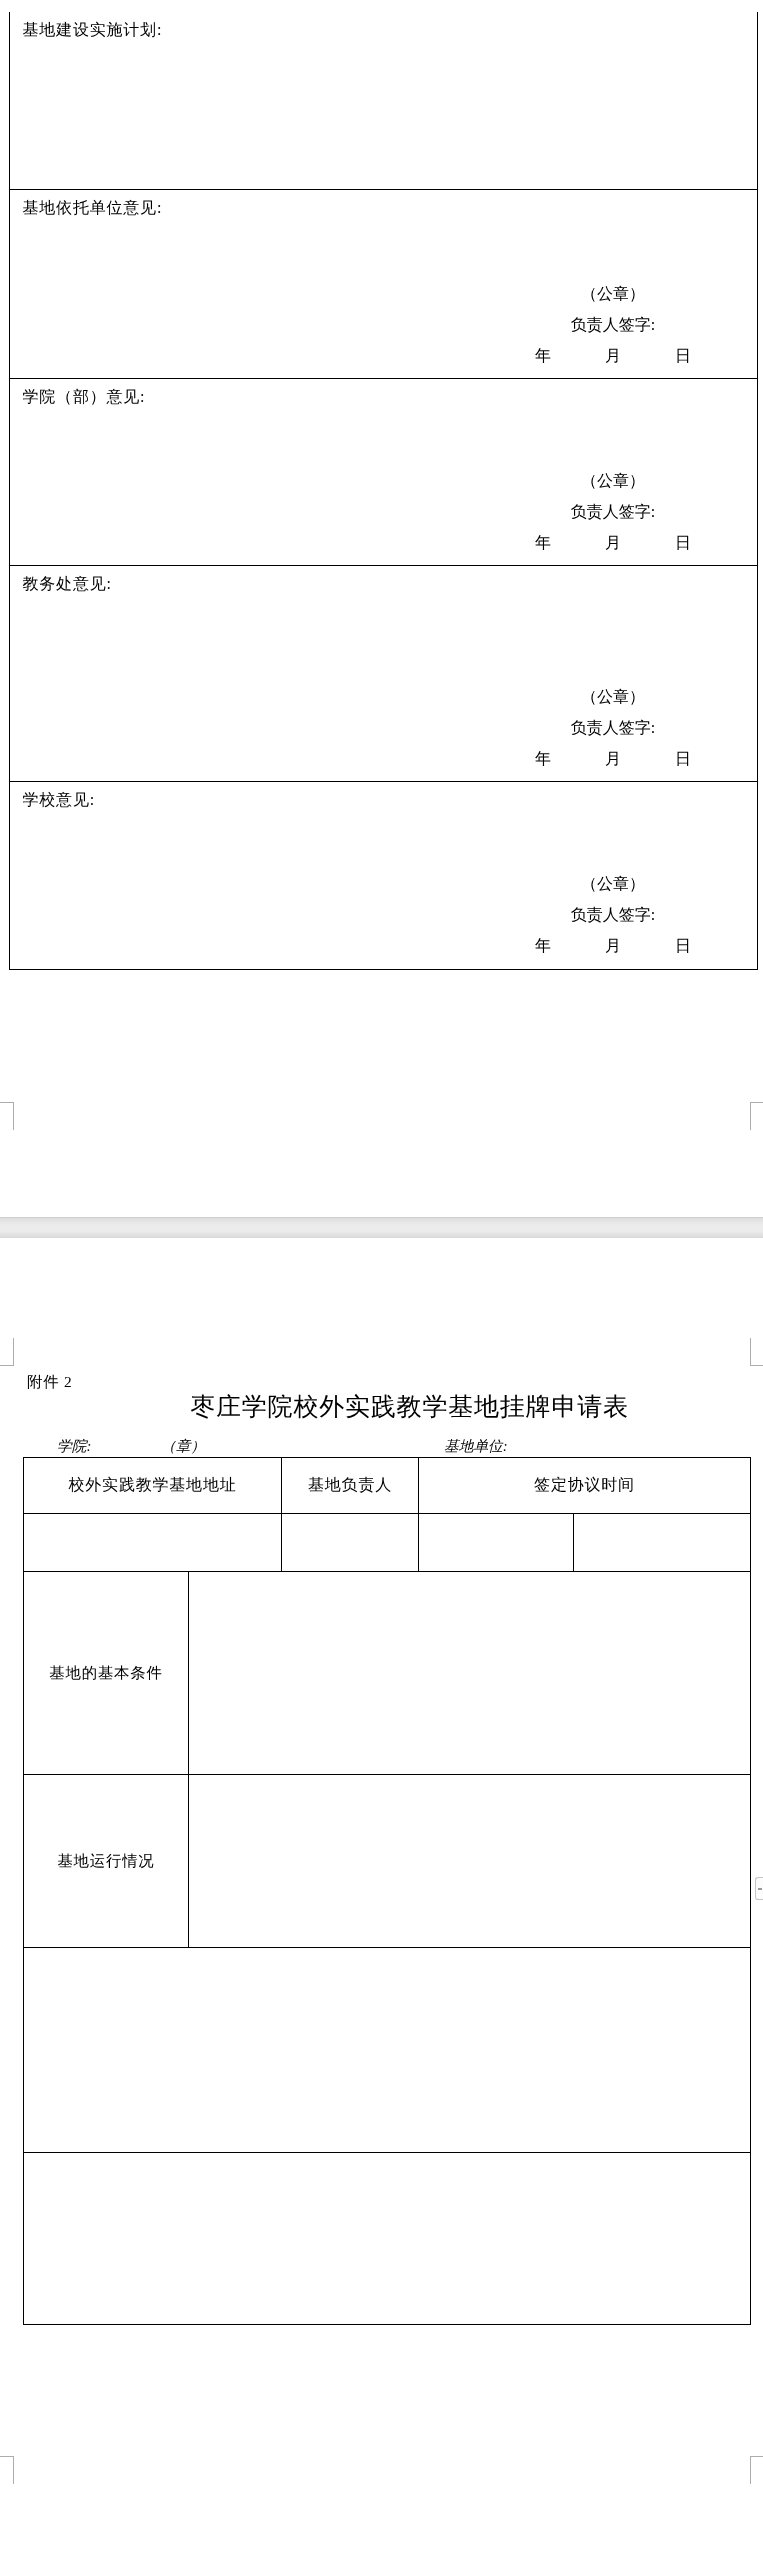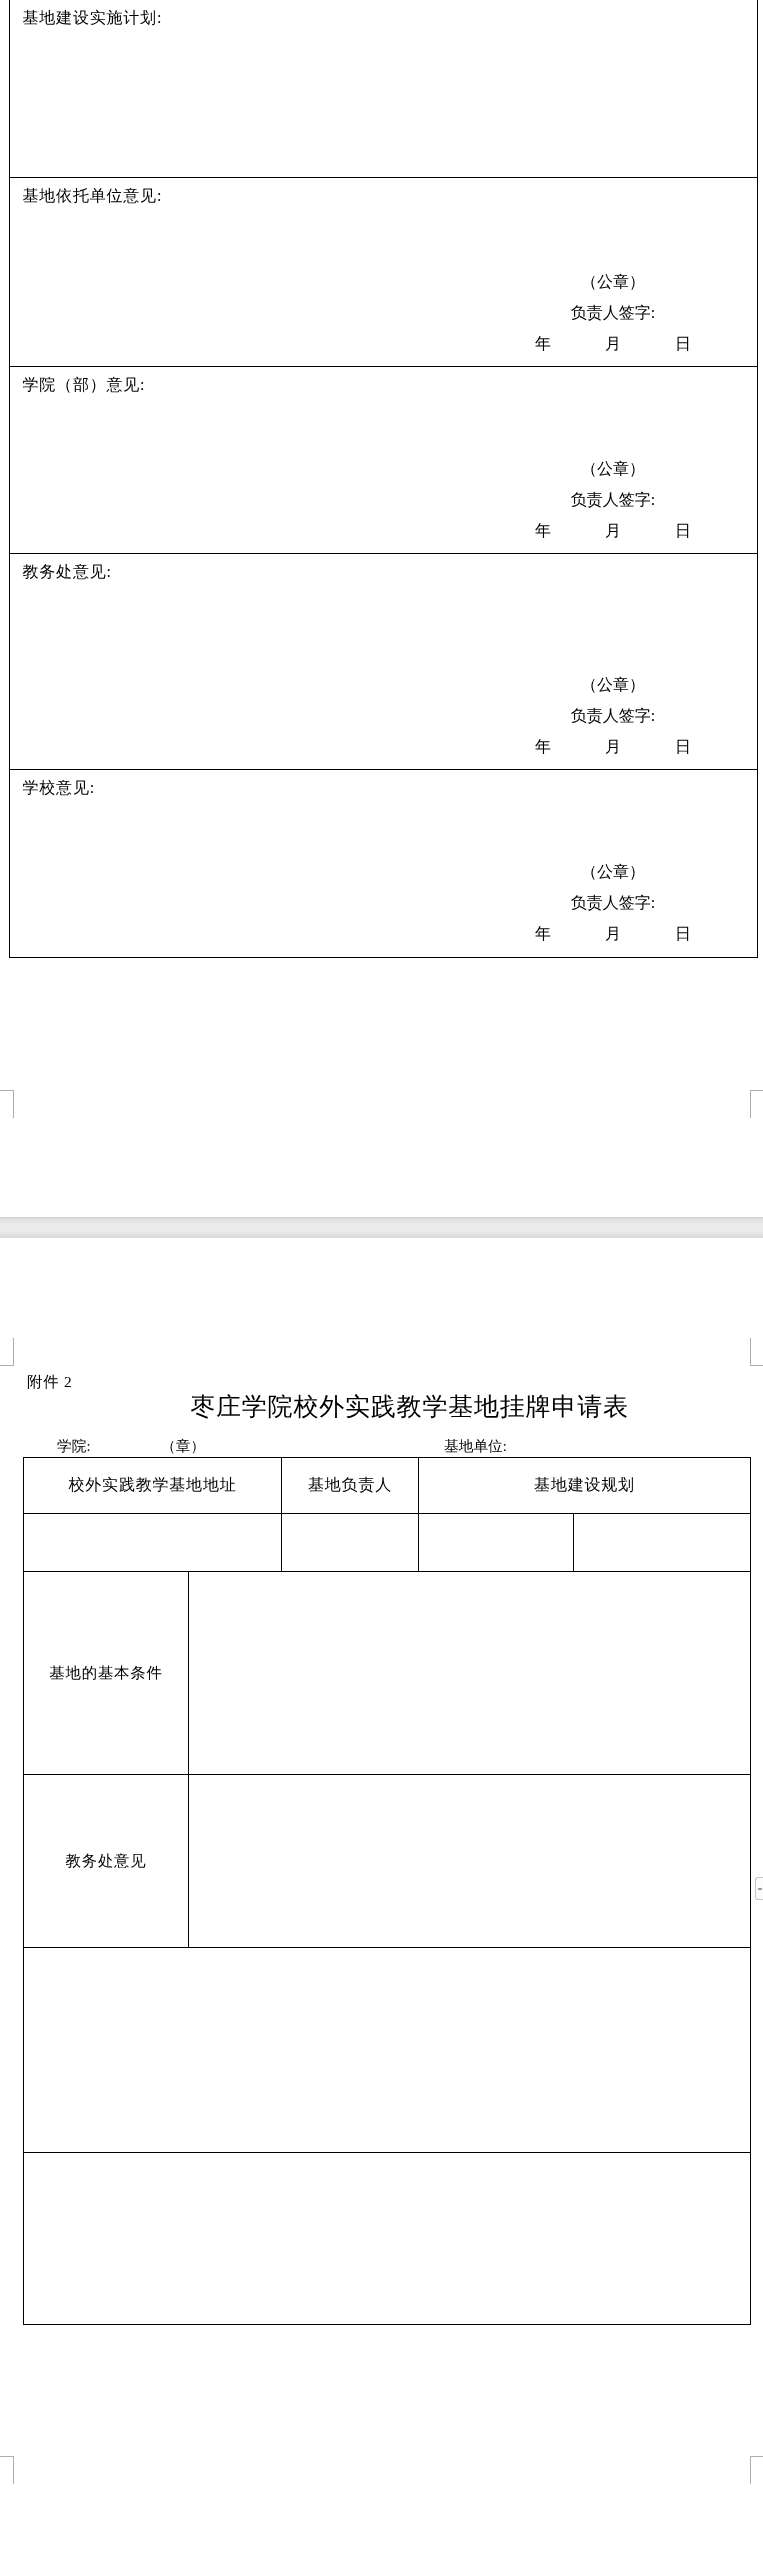--- a/index.html
+++ b/index.html
@@ -3,21 +3,21 @@
 <meta charset="utf-8">
 <style>
   html,body{margin:0;padding:0;}
   body{
     width:763px;height:2576px;position:relative;overflow:hidden;
     background:#ffffff;
     font-family:"Liberation Serif","DejaVu Serif",serif;
     color:#000;
   }
   .page{position:absolute;left:0;width:763px;background:#fff;}
-  #page1{top:0;height:954px;}
+  #page1{top:12px;height:954px;}
   #page-gap{
     position:absolute;left:0;top:1217px;width:763px;height:21.6px;
     background:linear-gradient(#dedede,#ececec 35%,#ececec 65%,#d9d9d9);
     border-top:0.8px solid #cfcfcf;border-bottom:0.8px solid #cccccc;
     box-sizing:border-box;
   }
   #page2{top:1238px;height:1338px;}
 
   
   #p1-table{
@@ -43,21 +43,21 @@
   .attachment{
     position:absolute;left:27px;top:134px;font-size:15.4px;letter-spacing:0.8px;
   }
   .p2-title{
     position:absolute;left:0;top:152px;width:100%;height:36px;
     text-align:center;font-size:25px;letter-spacing:0.8px;
     font-family:"Liberation Sans","DejaVu Sans",sans-serif;
     font-weight:500;white-space:nowrap;margin-left:28px;
   }
   .p2-infoline{position:absolute;left:0;top:199px;width:100%;height:20px;font-size:14.7px;}
-  .p2-infoline span{position:absolute;white-space:nowrap;}
+  .p2-infoline span{position:absolute;white-space:nowrap;font-style:italic;}
   #info-college{left:57px;}
   #info-seal{left:161px;}
   #info-baseunit{left:444px;}
 
   #p2-table{
     position:absolute;left:23px;top:219px;width:728px;height:868px;
     border:1.5px solid #000;box-sizing:border-box;
   }
   .p2-row{display:flex;box-sizing:border-box;width:100%;}
   .p2-row.divided{border-bottom:0.8px solid #000;}
@@ -179,37 +179,37 @@
     <span id="info-college">学院:</span>
     <span id="info-seal">（章）</span>
     <span id="info-baseunit">基地单位:</span>
   </div>
 
   <div id="p2-table">
 
     <div class="p2-row hdr-row divided">
       <div class="p2-cell vline hdr-c1">校外实践教学基地地址</div>
       <div class="p2-cell vline hdr-c2">基地负责人</div>
-      <div class="p2-cell hdr-c4">基地建设规划</div>
+      <div class="p2-cell hdr-c4">签定协议时间</div>
     </div>
 
     <div class="p2-row blank-row divided">
       <div class="p2-cell vline hdr-c1"></div>
       <div class="p2-cell vline hdr-c2"></div>
       <div class="p2-cell vline hdr-c3"></div>
       <div class="p2-cell hdr-c4"></div>
     </div>
 
     <div class="p2-row divided" style="height:203px;">
       <div class="p2-cell vline detail-label">基地的基本条件</div>
       <div class="p2-cell detail-content"></div>
     </div>
 
     <div class="p2-row divided" style="height:173px;">
-      <div class="p2-cell vline detail-label">教务处意见</div>
+      <div class="p2-cell vline detail-label">基地运行情况</div>
       <div class="p2-cell detail-content"></div>
     </div>
 
     <div class="p2-row divided" style="height:205px;">
       <div class="p2-cell detail-content"></div>
     </div>
 
 
   </div>
 

